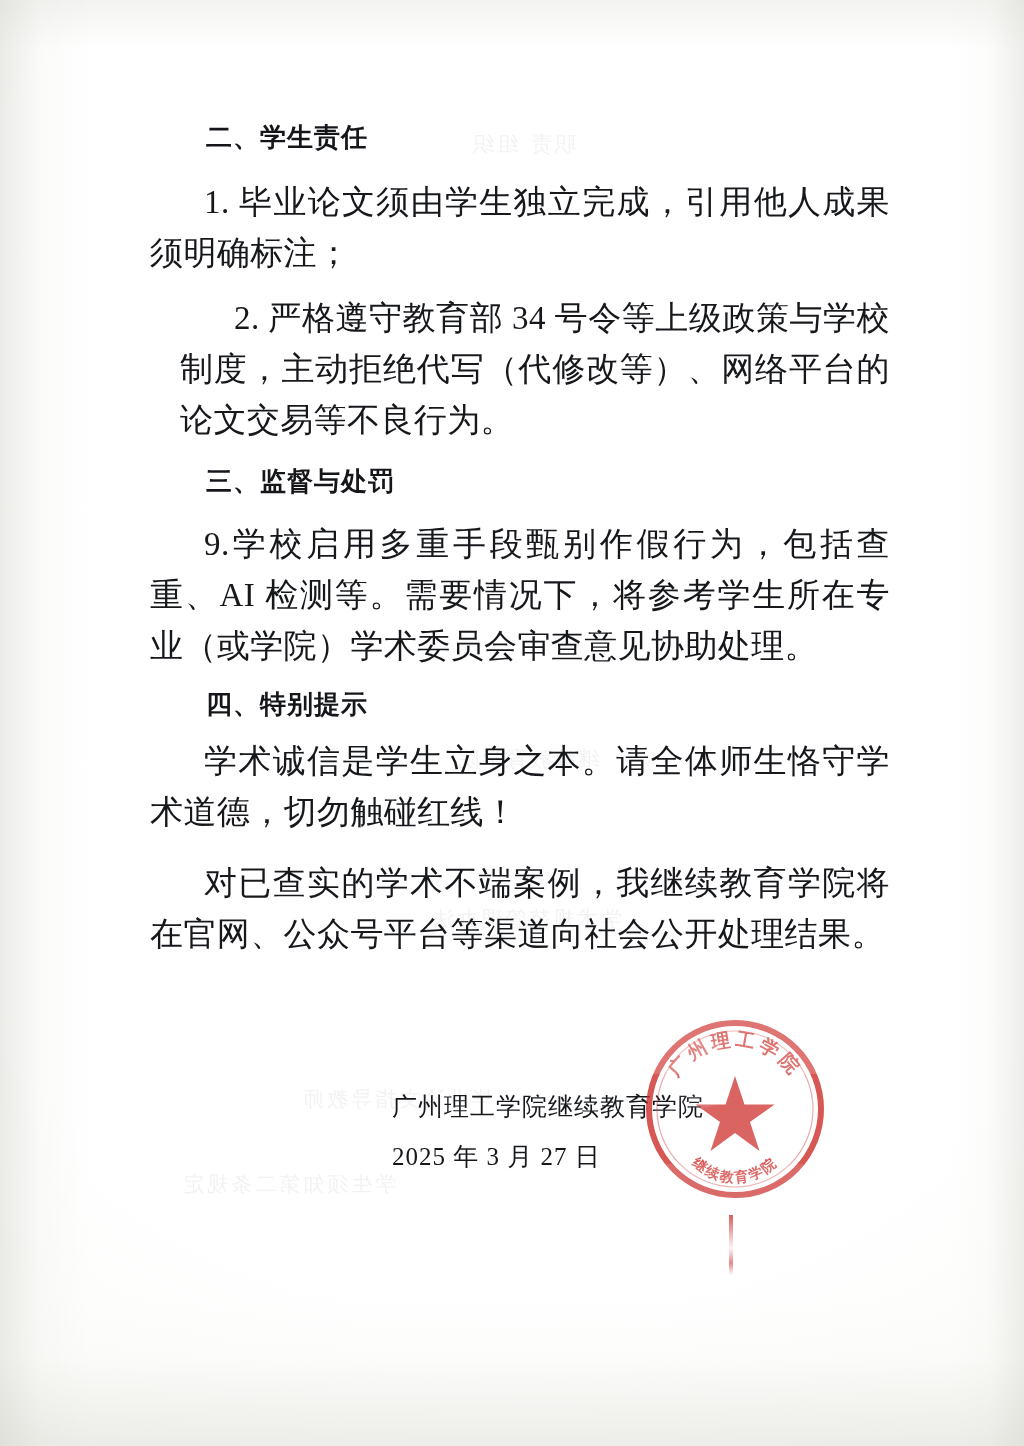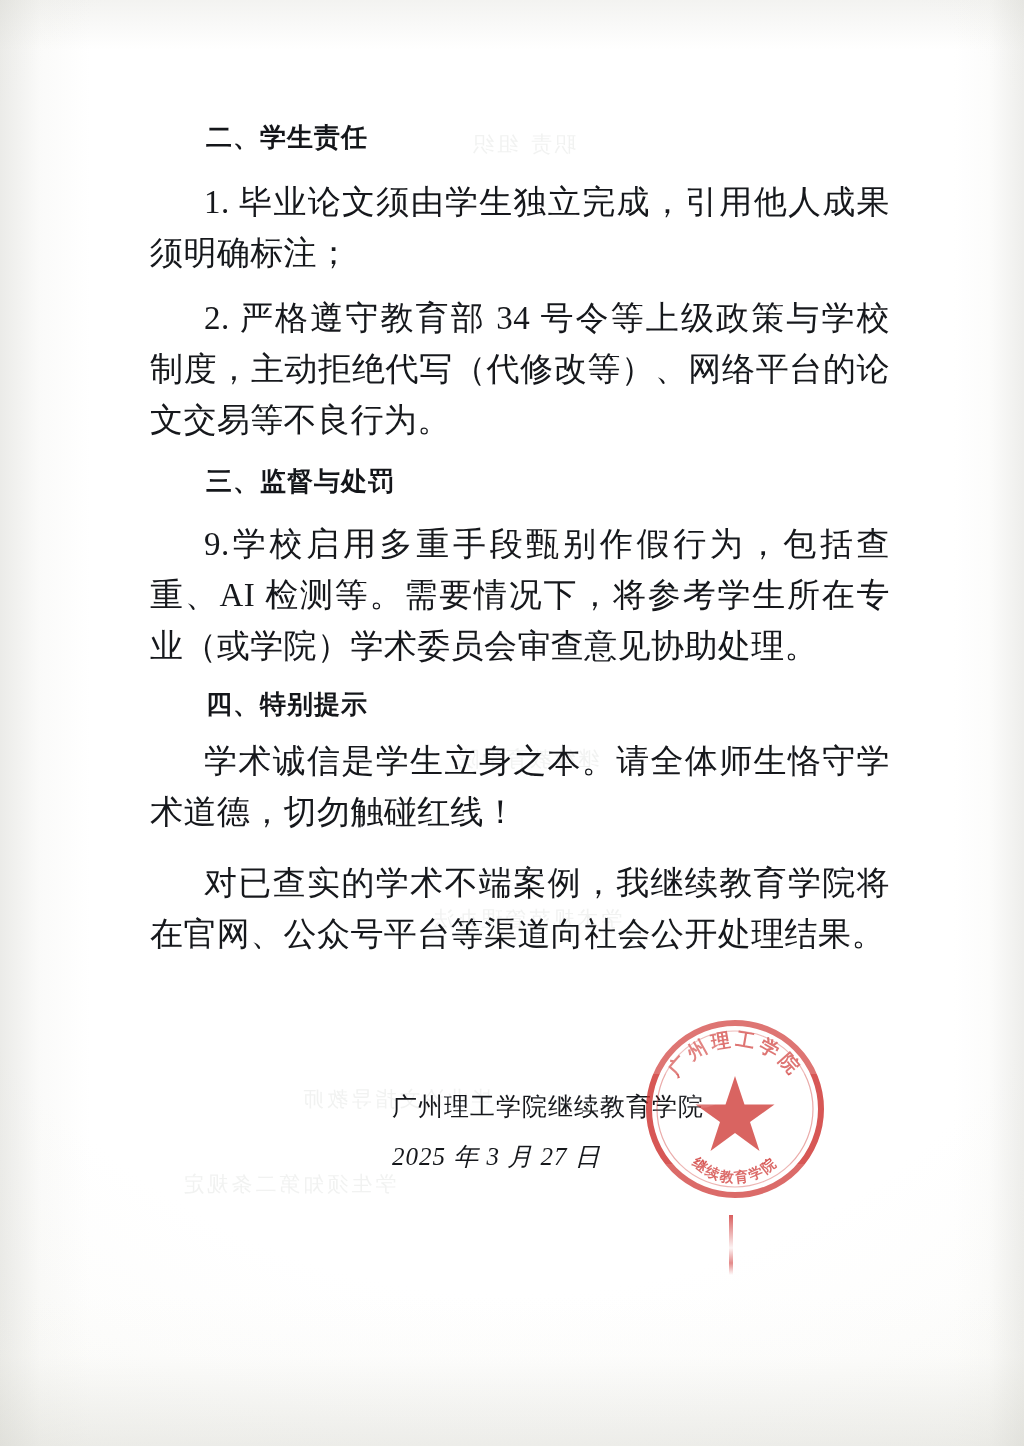--- a/index.html
+++ b/index.html
@@ -95,21 +95,20 @@
     font-size: 25px;
     line-height: 50px;
     color: #16181c;
     letter-spacing: 1px;
   }
   .sig-date {
     font-size: 25px;
     line-height: 50px;
     color: #16181c;
     letter-spacing: 1px;
-    font-style: italic;
   }
 
   
   .seal {
     position: absolute;
     left: 640px;
     top: 1014px;
     width: 190px;
     height: 190px;
     pointer-events: none;
@@ -142,21 +141,21 @@
   <div class="bleed" style="left:430px; top:905px;">学术规范管理办法</div>
   <div class="bleed" style="left:300px; top:1085px;">毕业论文指导教师</div>
   <div class="bleed" style="left:180px; top:1170px;">学生须知第二条规定</div>
 
   <div class="content">
 
     <h2 class="heading" style="margin-top:120px;">二、学生责任</h2>
 
     <p class="para" style="margin-top:22px;">1. 毕业论文须由学生独立完成，引用他人成果须明确标注；</p>
 
-    <p class="para" style="margin-top:14px;">2. 严格遵守教育部 34 号令等上级政策与学校制度，主动拒绝代写（代修改等）、网络平台的论文交易等不良行为。</p>
+    <p class="para" style="margin-top:14px;margin-left:30px;">2. 严格遵守教育部 34 号令等上级政策与学校制度，主动拒绝代写（代修改等）、网络平台的论文交易等不良行为。</p>
 
     <h2 class="heading" style="margin-top:18px;">三、监督与处罚</h2>
 
     <p class="para" style="margin-top:20px;">9.学校启用多重手段甄别作假行为，包括查重、AI 检测等。需要情况下，将参考学生所在专业（或学院）学术委员会审查意见协助处理。</p>
 
 
     <h2 class="heading" style="margin-top:15px;">四、特别提示</h2>
 
     <p class="para" style="margin-top:14px;">学术诚信是学生立身之本。请全体师生恪守学术道德，切勿触碰红线！</p>
 

